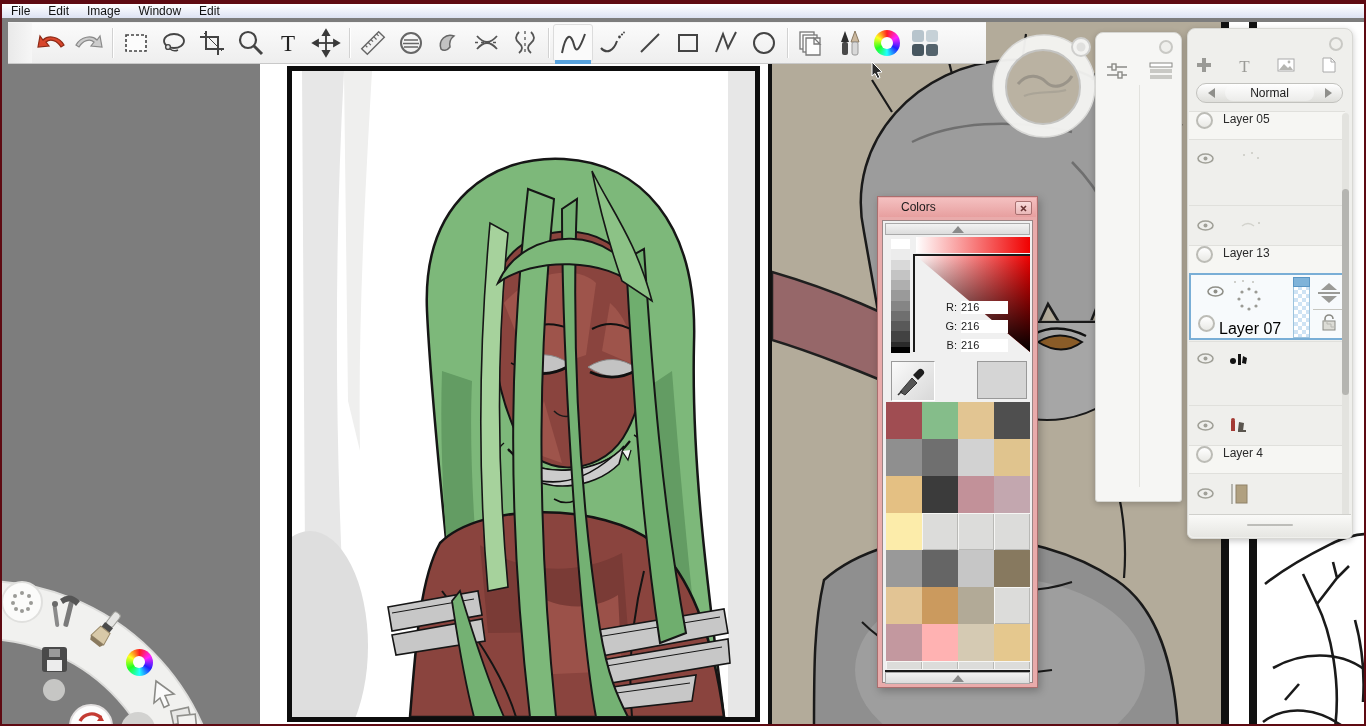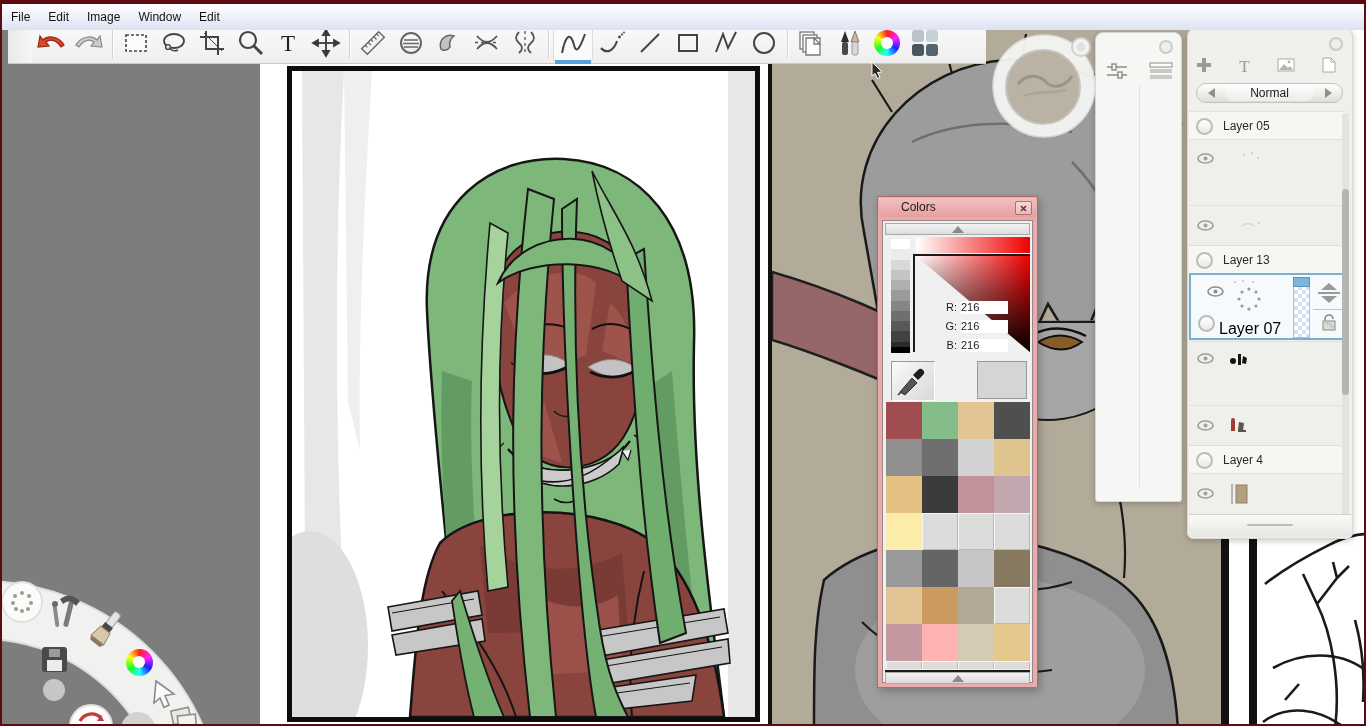--- a/index.html
+++ b/index.html
@@ -2,21 +2,21 @@
 <html><head>
 <meta charset="utf-8">
 <style>
   html,body{margin:0;padding:0;background:#333;}
   #screen{position:relative;width:1366px;height:726px;overflow:hidden;
     font-family:"Liberation Sans",sans-serif;background:#7d7d7d;
     border-top:4px solid #5e0a12;border-left:2px solid #5e0a12;border-right:2px solid #5e0a12;border-bottom:2px solid #5e0a12;
     box-sizing:border-box;}
   .abs{position:absolute;}
   
-  #menubar{left:0;top:0;width:1362px;height:26px;background:linear-gradient(#ffffff,#e7ebf7 70%,#dde2f2);
+  #menubar{left:0;top:0;width:1362px;height:14px;background:linear-gradient(#ffffff,#e7ebf7 70%,#dde2f2);
     display:flex;align-items:center;font-size:12px;color:#111;z-index:60;}
   .menu-item{padding:0 9px;height:18px;line-height:18px;cursor:default;}
   
   #toolbar{left:6px;top:18px;width:978px;height:40px;background:linear-gradient(#fbfbfb,#eeeeee);
     border-bottom:1px solid #c9c9c9;border-top:1px solid #f3f3f3;z-index:30;display:flex;align-items:center;}
   .tb{width:38px;height:36px;display:flex;align-items:center;justify-content:center;position:relative;flex:0 0 auto;}
   .tb svg{display:block;}
   .tb.sel{background:#fafafa;border:1px solid #dcdcdc;border-radius:3px;}
   .tb.sel:after{content:"";position:absolute;left:1px;right:1px;bottom:-3px;height:4px;background:#57a2dd;}
   .tbsep{width:9px;height:36px;flex:0 0 auto;position:relative;}
@@ -68,21 +68,21 @@
     border-radius:8px 8px 6px 6px;box-sizing:border-box;z-index:40;box-shadow:0 2px 6px rgba(0,0,0,.22);}
   .lp-ctl{position:absolute;width:14px;height:14px;border-radius:50%;border:2px solid #c9c9c5;background:#efefec;box-sizing:border-box;}
   .lp-iconrow{position:absolute;left:8px;top:26px;width:140px;height:24px;display:flex;justify-content:space-between;align-items:center;}
   #lp-blend{position:absolute;left:8px;top:54px;width:147px;height:20px;border-radius:11px;background:linear-gradient(#ffffff,#dededa);
     border:1px solid #c2c2be;display:flex;align-items:center;box-sizing:border-box;}
   #lp-blend .cap{width:28px;display:flex;align-items:center;justify-content:center;}
   #lp-blend .lbl{flex:1;text-align:center;font-size:12px;color:#1a1a1a;background:linear-gradient(#fdfdfd,#ececea);border-radius:8px;height:16px;line-height:16px;}
   .tri-l{width:0;height:0;border-top:5px solid transparent;border-bottom:5px solid transparent;border-right:7px solid #8f8f8b;}
   .tri-r{width:0;height:0;border-top:5px solid transparent;border-bottom:5px solid transparent;border-left:7px solid #8f8f8b;}
   .lrow{position:absolute;left:1px;width:156px;border-top:1px solid #e0e0dc;}
-  .lname{display:flex;align-items:center;background:#f6f6f3;}
+  .lname{display:flex;align-items:flex-start;background:#f6f6f3;}
   .lradio{width:13px;height:13px;border-radius:50%;border:2px solid #bcbcb6;background:linear-gradient(#fff,#e9e9e5);margin-left:7px;box-sizing:content-box;}
   .lname span.t{margin-left:10px;font-size:12px;color:#2a2a2a;}
   .lthumb{display:flex;align-items:center;}
   .eye{margin-left:8px;}
   #lp-sel{position:absolute;left:1px;top:244px;width:158px;height:67px;border:2px solid #79aed6;background:#f7fafc;box-sizing:border-box;}
   #lp-scroll{position:absolute;right:3px;top:84px;width:7px;height:424px;background:#e3e3df;border-radius:4px;}
   #lp-thumbbar{position:absolute;right:3px;top:160px;width:7px;height:206px;background:#b5b5b1;border-radius:4px;}
   #lp-resize{position:absolute;left:1px;bottom:1px;width:162px;height:22px;border-radius:0 0 5px 5px;
     background:linear-gradient(#fafaf8,#e6e6e2);border-top:1px solid #d0d0cc;}
   #lp-resize:after{content:"";position:absolute;left:58px;top:9px;width:46px;height:2px;background:#bdbdb9;border-radius:2px;}

